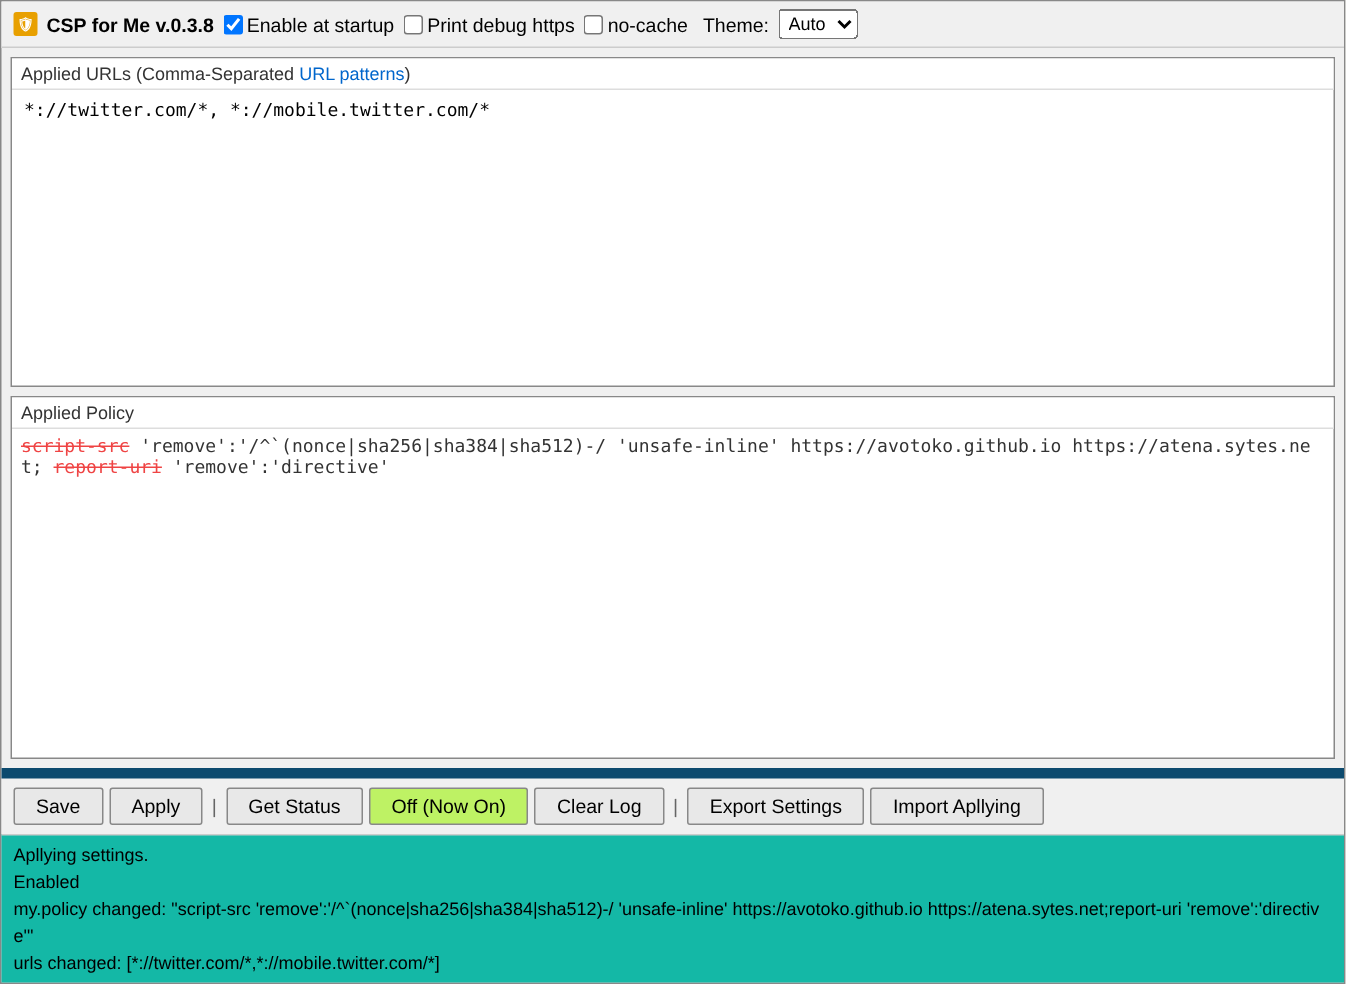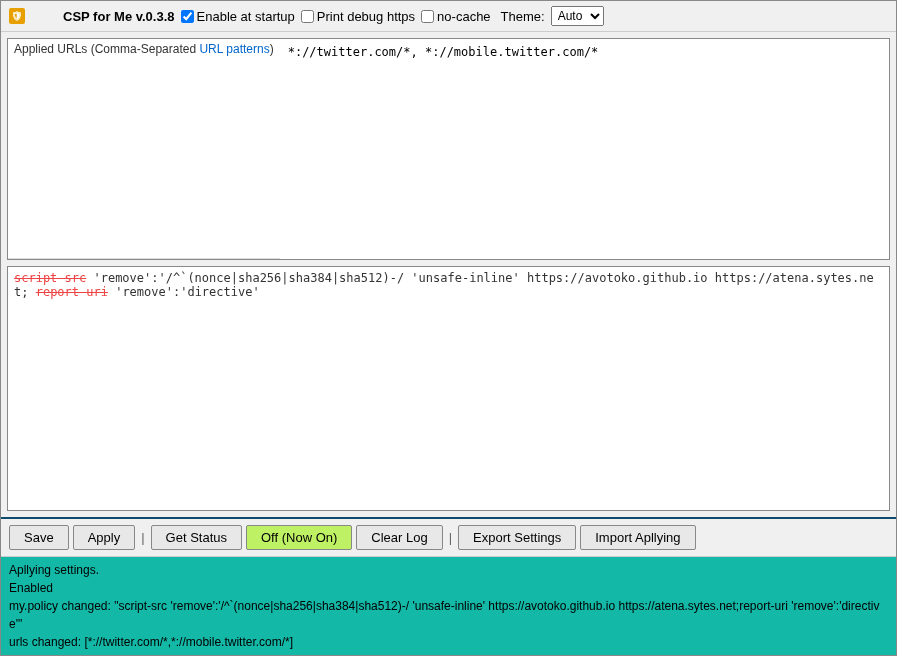--- a/index.html
+++ b/index.html
@@ -36,21 +36,20 @@
       font-size: 9px;
       display: flex;
       align-items: center;
       justify-content: center;
       color: white;
       font-weight: bold;
     }
     .title-text {
       font-weight: bold;
       font-size: 13px;
-      margin-left: 32px;
     }
     .checkbox-label {
       display: flex;
       align-items: center;
       gap: 3px;
       font-size: 13px;
       cursor: pointer;
     }
     .checkbox-label input[type="checkbox"] {
       margin: 0;
@@ -68,21 +67,21 @@
       flex-direction: column;
       flex: 1;
       padding: 6px;
       gap: 6px;
       overflow: hidden;
     }
     .section {
       border: 1px solid #888;
       background: white;
       display: flex;
-      flex-direction: row;
+      flex-direction: column;
     }
     .section-label {
       padding: 3px 6px;
       font-size: 12px;
       background: white;
       border-bottom: 1px solid #ddd;
       color: #333;
     }
     .section-label a {
       color: #0066cc;
@@ -126,21 +125,21 @@
       text-decoration: line-through;
       color: #ef4444;
     }
     .toolbar {
       display: flex;
       align-items: center;
       gap: 4px;
       padding: 6px 8px;
       flex-shrink: 0;
       background: #f0f0f0;
-      border-top: 2px solid #0c4a6e;
+      border-top: 7px solid #0c4a6e;
     }
     .btn {
       padding: 4px 14px;
       font-size: 13px;
       background: #e8e8e8;
       border: 1px solid #888;
       cursor: pointer;
       border-radius: 2px;
     }
     .btn-highlight {
@@ -200,20 +199,21 @@
     <div class="section urls-section">
       <div class="section-label">
         <span>Applied URLs (Comma-Separated </span><a href="#">URL patterns</a><span>)</span>
       </div>
       <div class="urls-textarea-wrap">
         <textarea value="*://twitter.com/*, *://mobile.twitter.com/*" style="">*://twitter.com/*, *://mobile.twitter.com/*</textarea>
       </div>
     </div>
 
     <div class="section policy-section">
+      <div class="section-label">Applied Policy</div>
       <div class="policy-content"><span class="policy-strike">script-src</span><span> 'remove':'/^`(nonce|sha256|sha384|sha512)-/ 'unsafe-inline' https://avotoko.github.io https://atena.sytes.net; </span><span class="policy-strike">report-uri</span><span> 'remove':'directive'</span></div>
     </div>
   </div>
 
   <div class="toolbar">
     <button class="btn">Save</button>
     <button class="btn">Apply</button>
     <span class="separator">|</span>
     <button class="btn">Get Status</button>
     <button class="btn btn-highlight">Off (Now On)</button>

